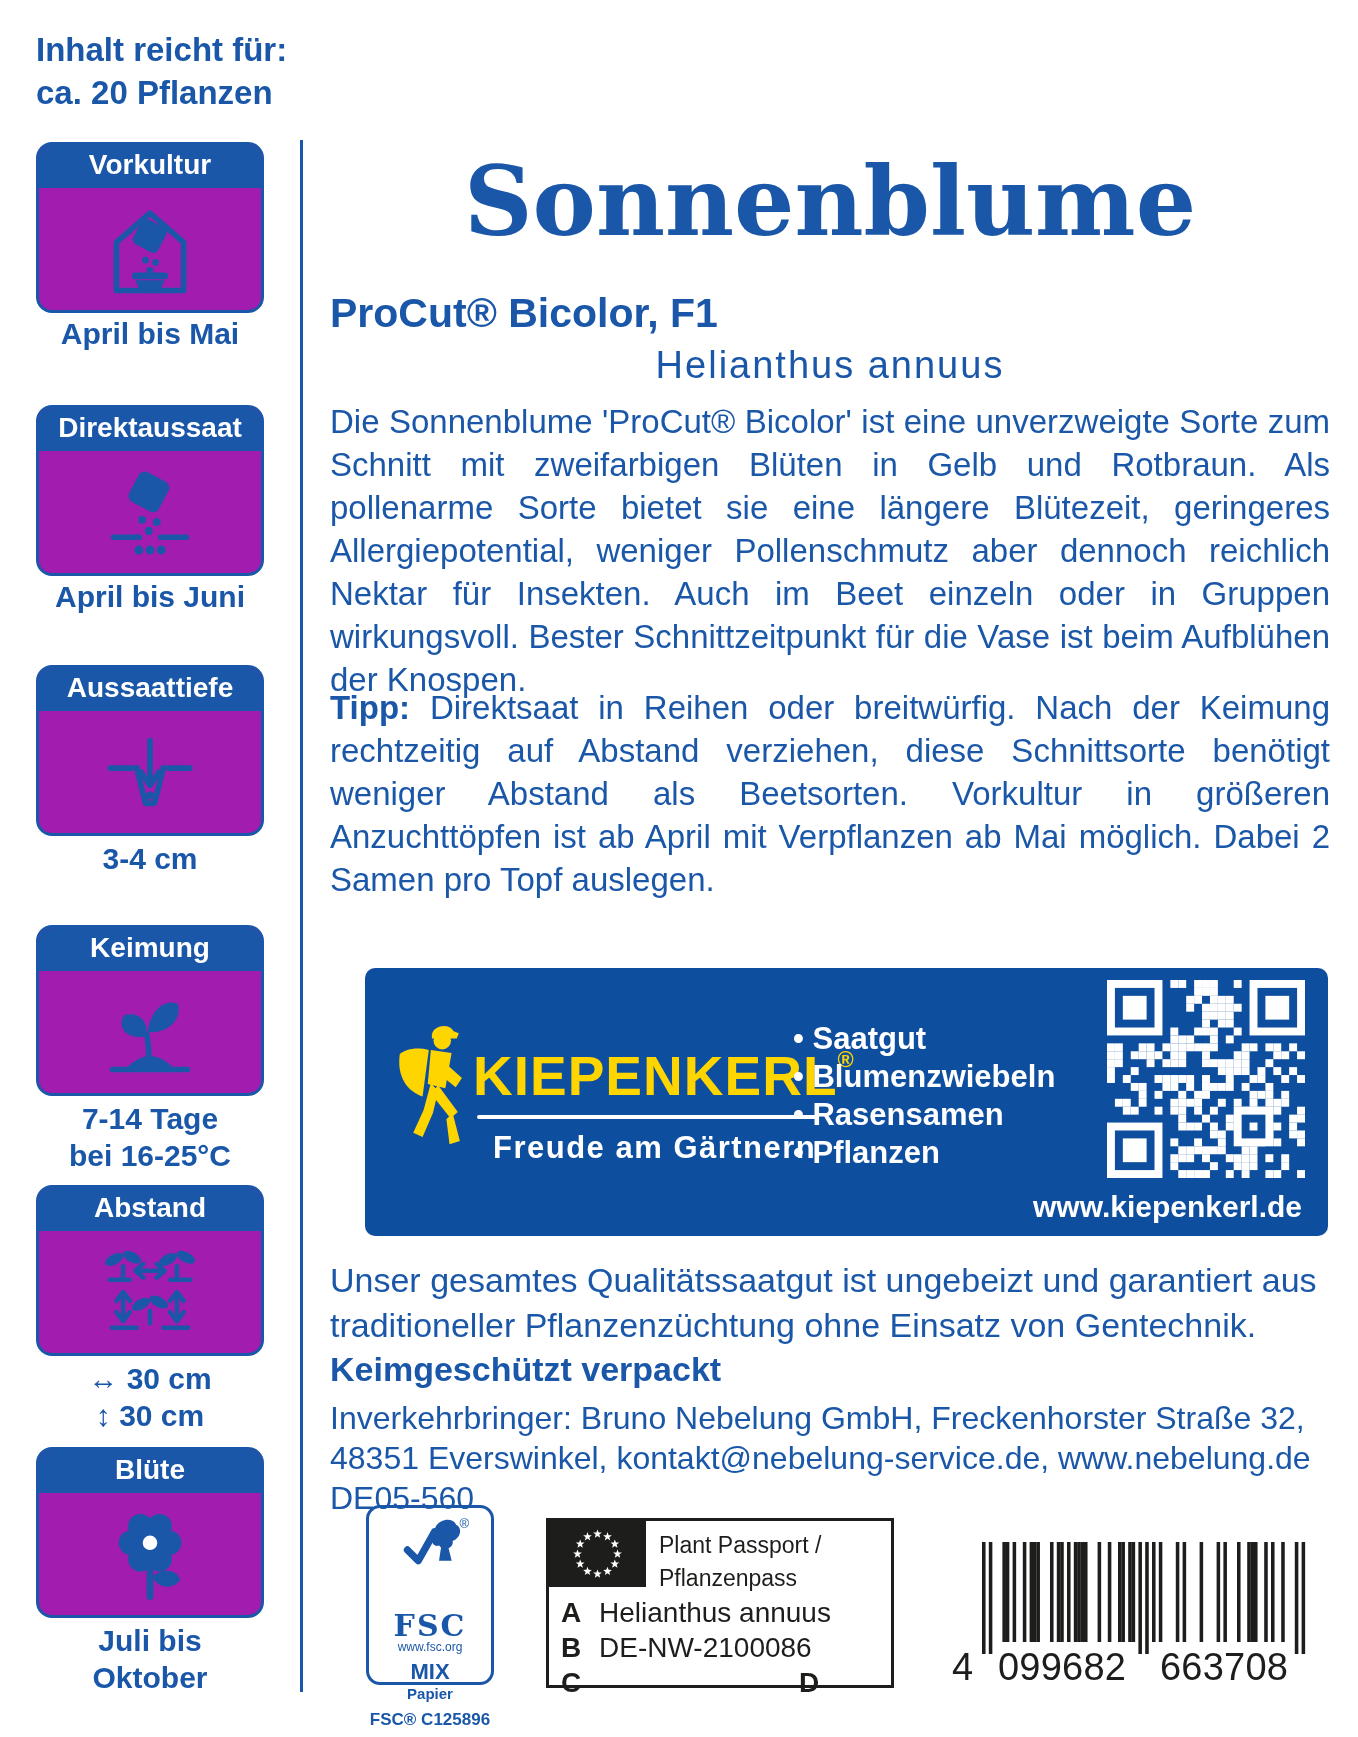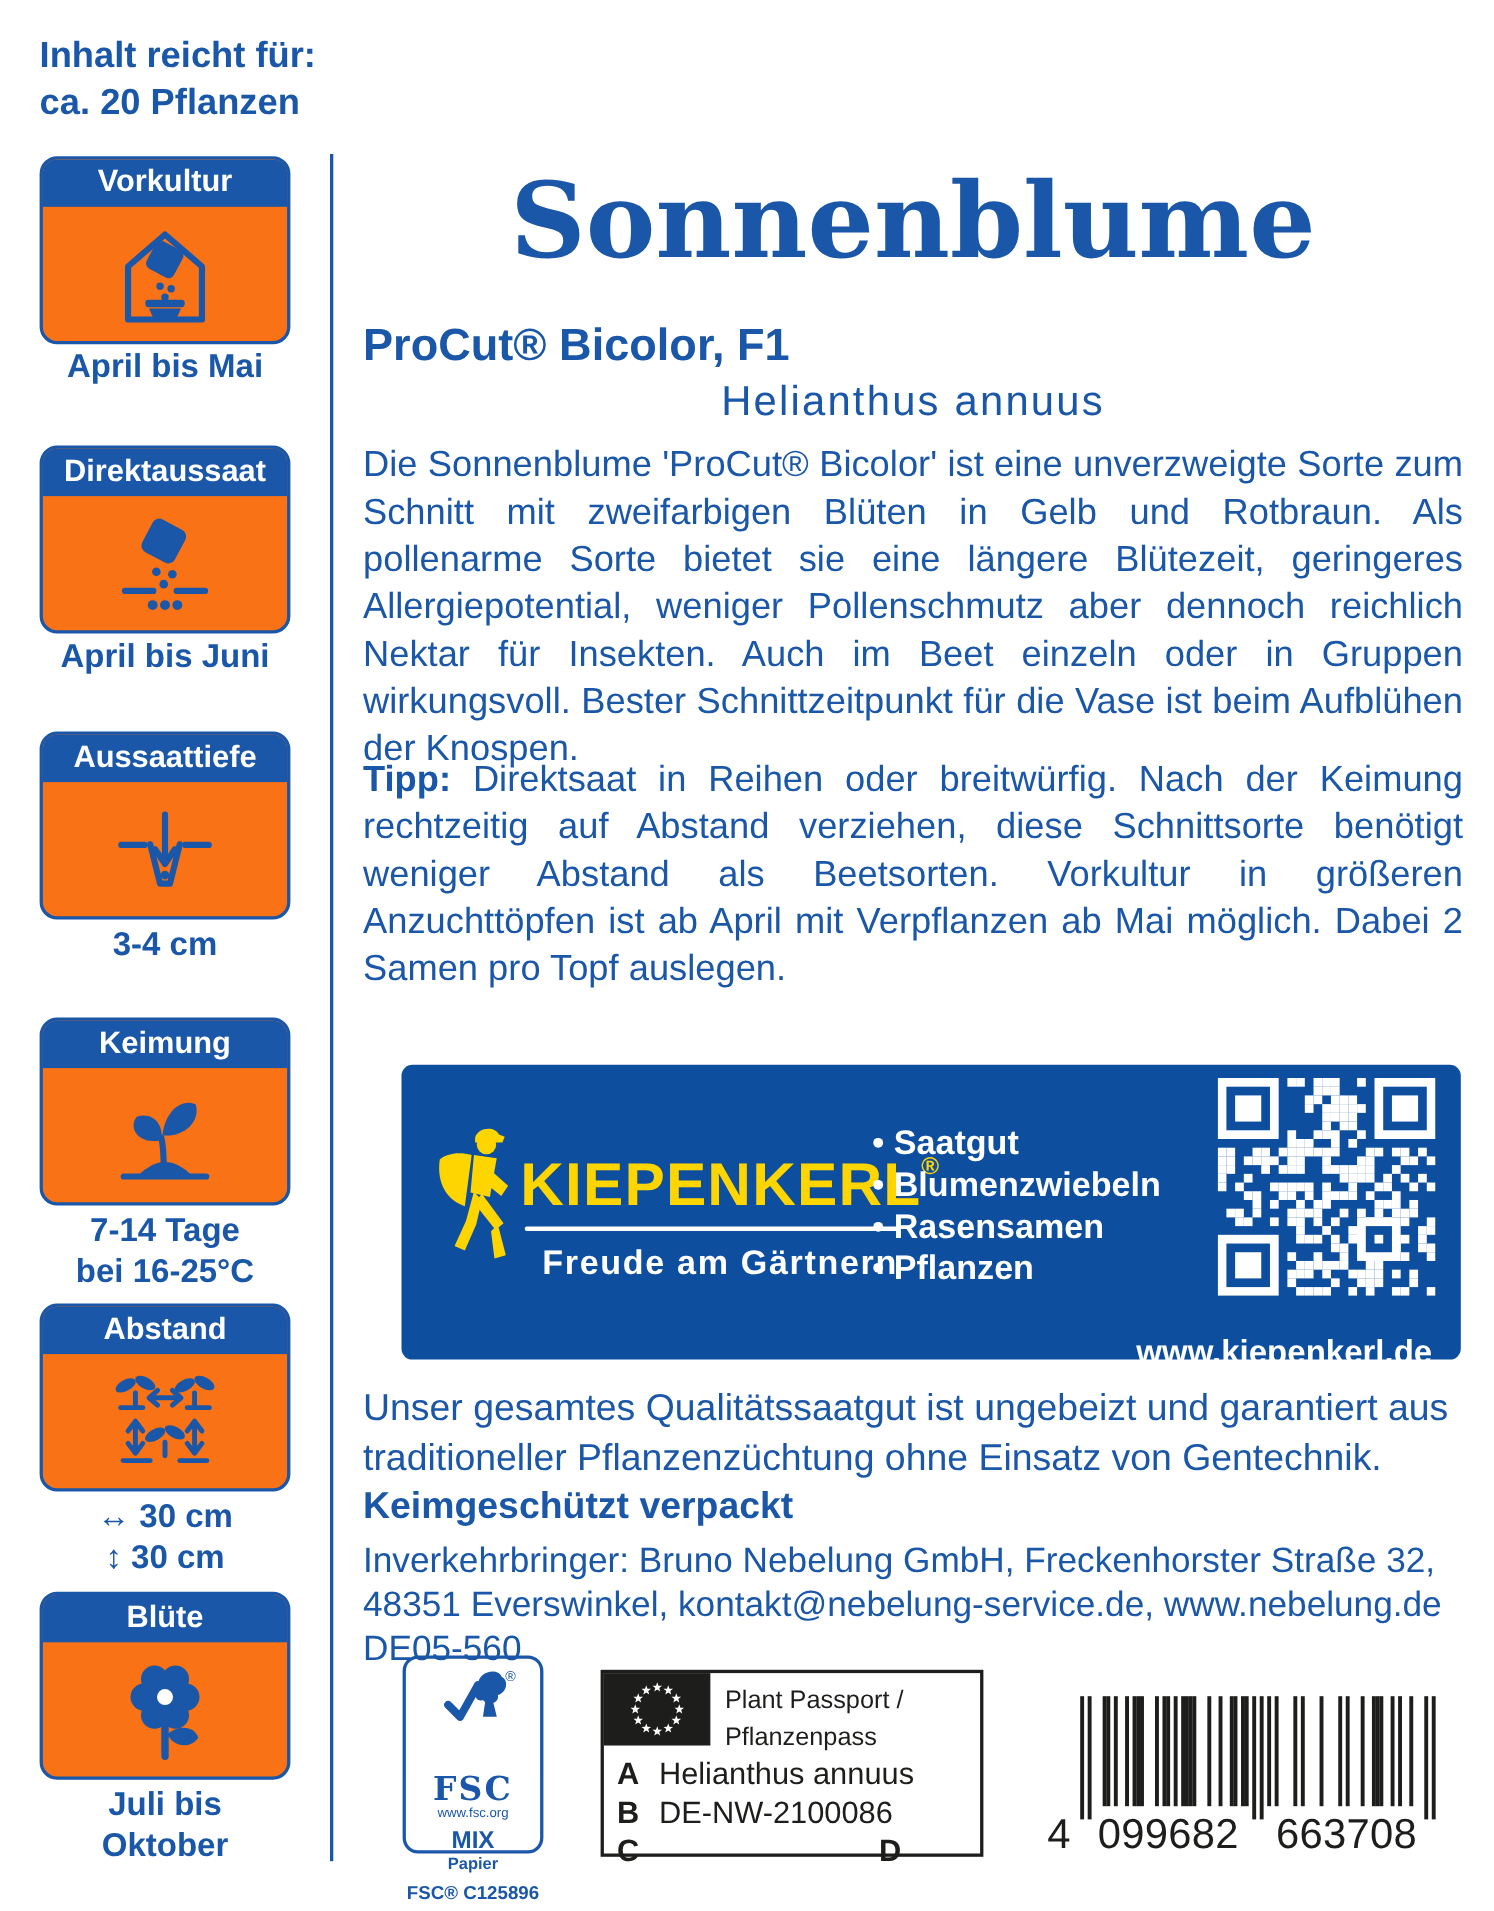--- a/index.html
+++ b/index.html
@@ -9,21 +9,21 @@
     --ink:#1d1d1b;
   }
   html,body{margin:0;padding:0;background:#fff;}
   .page{
     position:relative;width:1358px;height:1737px;background:#fff;overflow:hidden;
     font-family:"Liberation Sans","DejaVu Sans",sans-serif;color:var(--blue);
   }
   
   .content-note{position:absolute;left:36px;top:28px;font-size:33px;line-height:43px;font-weight:600;}
   .divider{position:absolute;left:300px;top:140px;width:3px;height:1552px;background:var(--blue);}
-  .card{position:absolute;left:36px;width:228px;border:3px solid var(--blue);border-radius:16px;overflow:hidden;background:#f97316;box-sizing:border-box;}
+  .card{position:absolute;left:36px;width:228px;border:3px solid var(--blue);border-radius:16px;overflow:hidden;background:#a21caf;box-sizing:border-box;}
   .card-header{background:var(--blue);color:#fff;font-weight:700;font-size:28px;text-align:center;padding:4px 0 7px;}
   .card-body{height:122px;display:flex;align-items:center;justify-content:center;}
   .card-body svg{width:112px;height:112px;}
   .icon-fill{fill:var(--blue);}
   .icon-stroke{fill:none;stroke:var(--blue);stroke-linecap:round;stroke-linejoin:round;}
   .caption{position:absolute;left:0;width:300px;text-align:center;font-size:30px;line-height:37px;font-weight:600;}
   
   .title{position:absolute;left:330px;top:148px;width:1000px;text-align:center;
     font-family:"DejaVu Serif","Liberation Serif",serif;font-weight:700;font-size:95px;line-height:108px;}
   .variety{position:absolute;left:330px;top:290px;width:1000px;text-align:left;font-size:41px;font-weight:700;}
@@ -35,21 +35,21 @@
   .brand-box{position:absolute;left:365px;top:968px;width:963px;height:268px;background:var(--deep);border-radius:10px;}
   .kman{position:absolute;left:26px;top:55px;width:88px;height:145px;}
   .wordmark{position:absolute;left:108px;top:76px;color:var(--yellow);font-weight:700;font-size:55px;letter-spacing:1px;white-space:nowrap;}
   .wordmark .reg{font-size:22px;vertical-align:28px;}
   .wm-underline{position:absolute;left:112px;top:147px;width:342px;height:4px;background:#fff;border-radius:2px;}
   .slogan{position:absolute;left:128px;top:162px;color:#fff;font-weight:700;font-size:31px;letter-spacing:1.5px;}
   .products{position:absolute;left:428px;top:52px;margin:0;padding:0;list-style:none;}
   .products li{color:#fff;font-weight:700;font-size:31px;line-height:38px;}
   .products li::before{content:"• ";}
   .qr{position:absolute;left:742px;top:12px;width:198px;height:198px;}
-  .website{position:absolute;right:26px;top:222px;color:#fff;font-weight:600;font-size:30px;margin-top:23px;}
+  .website{position:absolute;right:26px;top:222px;color:#fff;font-weight:600;font-size:30px;}
   
   .quality-text{position:absolute;left:330px;top:1258px;width:1010px;font-size:34px;line-height:45px;}
   .quality-bold{position:absolute;left:330px;top:1350px;width:1010px;font-size:34px;font-weight:700;}
   .distributor{position:absolute;left:330px;top:1398px;width:1010px;font-size:32px;line-height:40px;}
   
   .fsc-box{position:absolute;left:366px;top:1505px;width:128px;height:180px;border:3px solid var(--blue);border-radius:14px;
     box-sizing:border-box;text-align:center;color:var(--blue);}
   .fsc-tree{width:64px;height:56px;margin-top:4px;}
   .fsc-reg{position:absolute;right:22px;top:8px;font-size:13px;}
   .fsc-name{font-family:"DejaVu Serif","Liberation Serif",serif;font-weight:700;font-size:30px;line-height:28px;letter-spacing:2px;margin-top:40px;}

